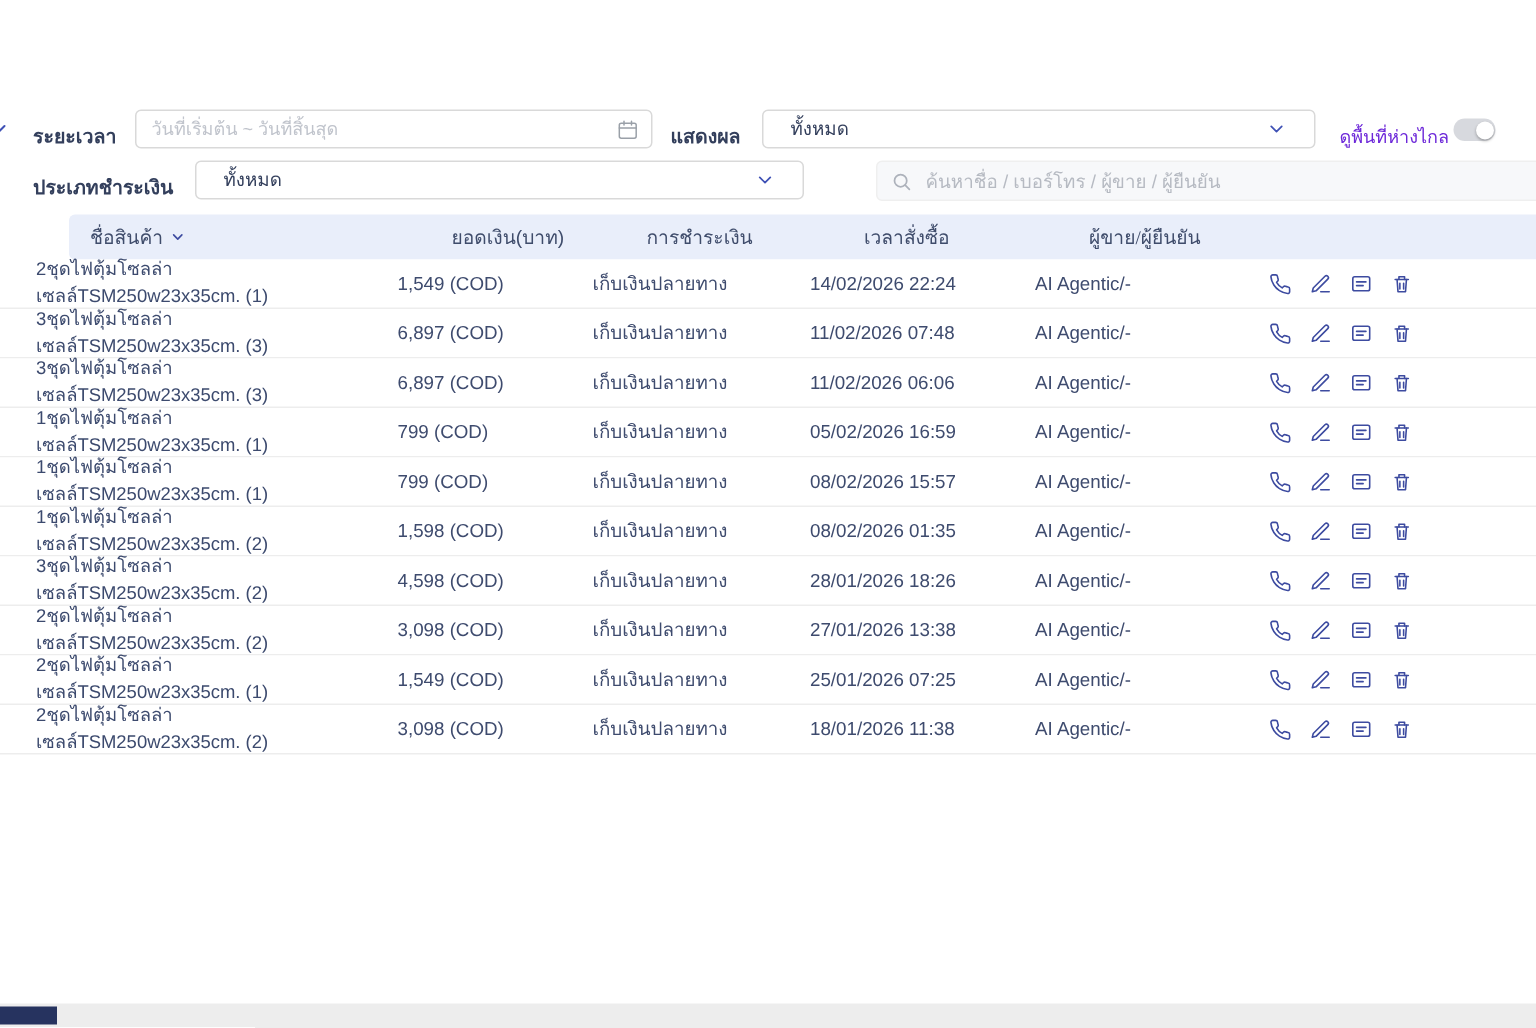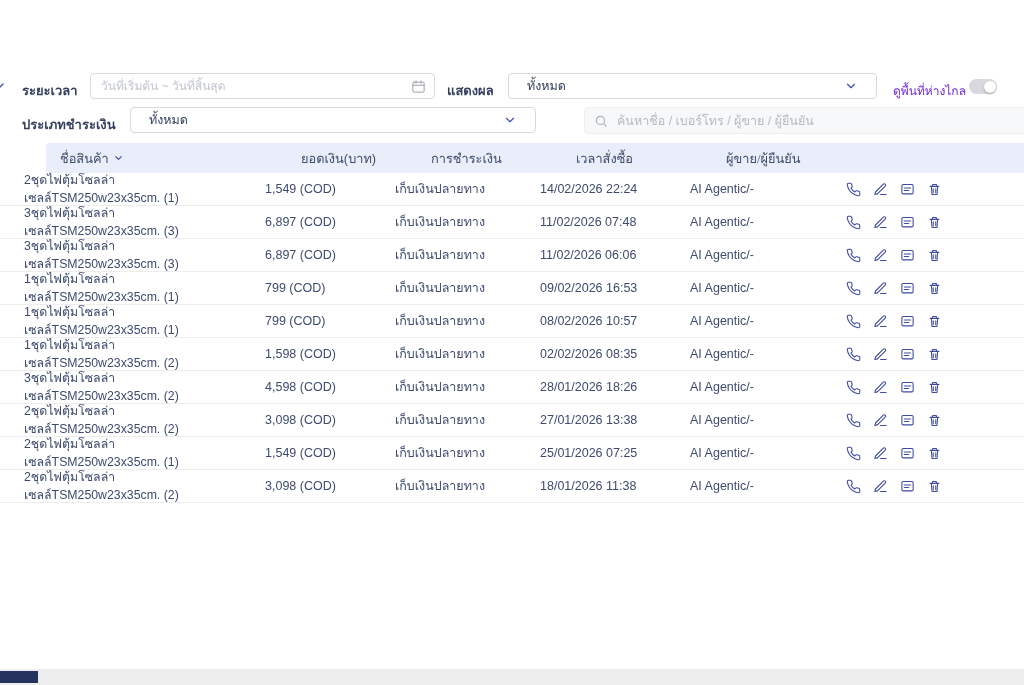--- a/index.html
+++ b/index.html
@@ -264,21 +264,21 @@
     </div>
   </div>
 
   <div class="trow">
     <div class="cell c-product">
       <span class="pline">1ชุดไฟตุ้มโซลล่า</span>
       <span class="pline">เซลล์TSM250w23x35cm. (1)</span>
     </div>
     <div class="cell c-amount">799 (COD)</div>
     <div class="cell c-payment">เก็บเงินปลายทาง</div>
-    <div class="cell c-time">09/02/2026 16:53</div>
+    <div class="cell c-time">05/02/2026 16:59</div>
     <div class="cell c-seller">AI Agentic/-</div>
     <div class="cell c-actions">
       <span class="act">
         <svg width="15" height="15" viewBox="0 0 24 24" fill="none" stroke="currentColor" stroke-width="1.7" stroke-linecap="round" stroke-linejoin="round">
               <path d="M22 16.92v3a2 2 0 0 1-2.18 2 19.79 19.79 0 0 1-8.63-3.07 19.5 19.5 0 0 1-6-6A19.79 19.79 0 0 1 2.08 4.18 2 2 0 0 1 4.06 2h3a2 2 0 0 1 2 1.72c.13.96.36 1.9.7 2.81a2 2 0 0 1-.45 2.11L8.09 9.91a16 16 0 0 0 6 6l1.27-1.27a2 2 0 0 1 2.11-.45c.91.34 1.85.57 2.81.7A2 2 0 0 1 22 16.92z"></path>
             </svg>
       </span>
       <span class="act">
         <svg width="15" height="15" viewBox="0 0 24 24" fill="none" stroke="currentColor" stroke-width="1.7" stroke-linecap="round" stroke-linejoin="round">
               <path d="M12 20h9"></path>
@@ -302,21 +302,21 @@
     </div>
   </div>
 
   <div class="trow">
     <div class="cell c-product">
       <span class="pline">1ชุดไฟตุ้มโซลล่า</span>
       <span class="pline">เซลล์TSM250w23x35cm. (1)</span>
     </div>
     <div class="cell c-amount">799 (COD)</div>
     <div class="cell c-payment">เก็บเงินปลายทาง</div>
-    <div class="cell c-time">08/02/2026 10:57</div>
+    <div class="cell c-time">08/02/2026 15:57</div>
     <div class="cell c-seller">AI Agentic/-</div>
     <div class="cell c-actions">
       <span class="act">
         <svg width="15" height="15" viewBox="0 0 24 24" fill="none" stroke="currentColor" stroke-width="1.7" stroke-linecap="round" stroke-linejoin="round">
               <path d="M22 16.92v3a2 2 0 0 1-2.18 2 19.79 19.79 0 0 1-8.63-3.07 19.5 19.5 0 0 1-6-6A19.79 19.79 0 0 1 2.08 4.18 2 2 0 0 1 4.06 2h3a2 2 0 0 1 2 1.72c.13.96.36 1.9.7 2.81a2 2 0 0 1-.45 2.11L8.09 9.91a16 16 0 0 0 6 6l1.27-1.27a2 2 0 0 1 2.11-.45c.91.34 1.85.57 2.81.7A2 2 0 0 1 22 16.92z"></path>
             </svg>
       </span>
       <span class="act">
         <svg width="15" height="15" viewBox="0 0 24 24" fill="none" stroke="currentColor" stroke-width="1.7" stroke-linecap="round" stroke-linejoin="round">
               <path d="M12 20h9"></path>
@@ -340,21 +340,21 @@
     </div>
   </div>
 
   <div class="trow">
     <div class="cell c-product">
       <span class="pline">1ชุดไฟตุ้มโซลล่า</span>
       <span class="pline">เซลล์TSM250w23x35cm. (2)</span>
     </div>
     <div class="cell c-amount">1,598 (COD)</div>
     <div class="cell c-payment">เก็บเงินปลายทาง</div>
-    <div class="cell c-time">02/02/2026 08:35</div>
+    <div class="cell c-time">08/02/2026 01:35</div>
     <div class="cell c-seller">AI Agentic/-</div>
     <div class="cell c-actions">
       <span class="act">
         <svg width="15" height="15" viewBox="0 0 24 24" fill="none" stroke="currentColor" stroke-width="1.7" stroke-linecap="round" stroke-linejoin="round">
               <path d="M22 16.92v3a2 2 0 0 1-2.18 2 19.79 19.79 0 0 1-8.63-3.07 19.5 19.5 0 0 1-6-6A19.79 19.79 0 0 1 2.08 4.18 2 2 0 0 1 4.06 2h3a2 2 0 0 1 2 1.72c.13.96.36 1.9.7 2.81a2 2 0 0 1-.45 2.11L8.09 9.91a16 16 0 0 0 6 6l1.27-1.27a2 2 0 0 1 2.11-.45c.91.34 1.85.57 2.81.7A2 2 0 0 1 22 16.92z"></path>
             </svg>
       </span>
       <span class="act">
         <svg width="15" height="15" viewBox="0 0 24 24" fill="none" stroke="currentColor" stroke-width="1.7" stroke-linecap="round" stroke-linejoin="round">
               <path d="M12 20h9"></path>

